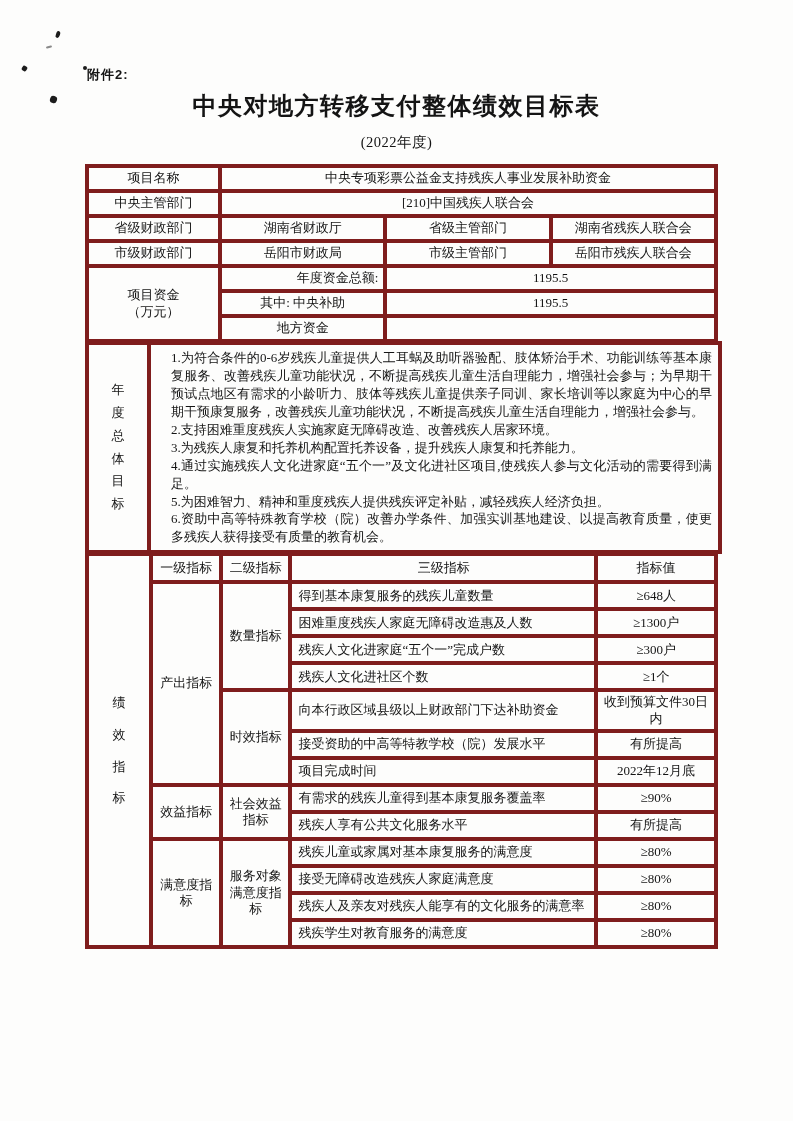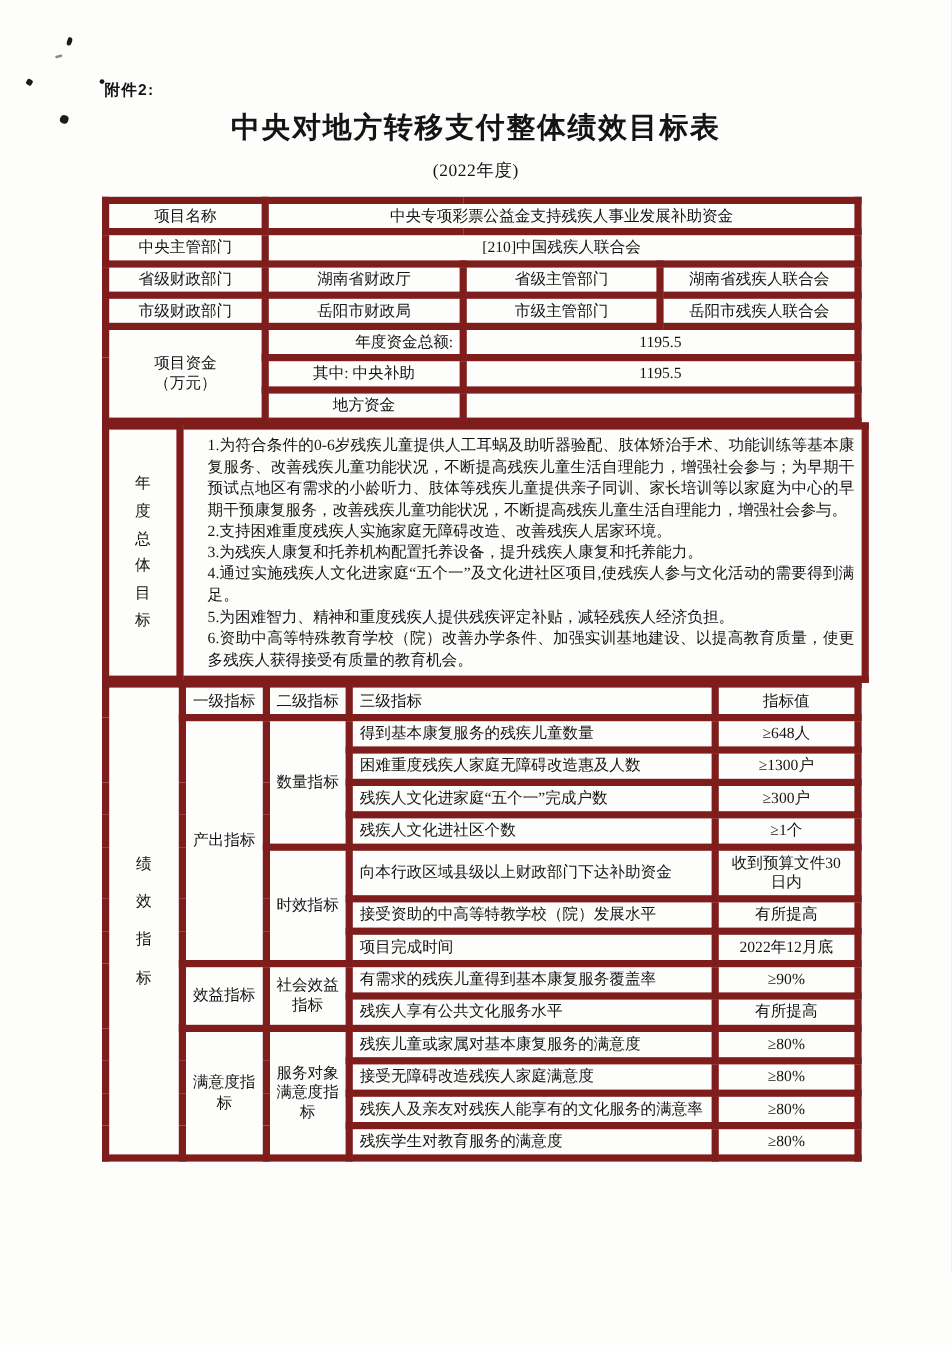--- a/index.html
+++ b/index.html
@@ -32,21 +32,21 @@
     font-weight:700; font-size:24px; letter-spacing:1.5px;
   }
   .doc-subtitle {
     position:absolute; top:133px; left:0; right:0;
     text-align:center; font-size:14.5px; letter-spacing:0.5px;
   }
 
   .tables { position:absolute; left:85px; top:164px; width:633px; }
   table { border-collapse:collapse; table-layout:fixed; width:633px; }
   td {
-    border:6px solid #7f1d1d;
+    border:4px solid #7f1d1d;
     font-size:13px; line-height:1.25;
     padding:2px 5px;
     text-align:center; vertical-align:middle;
     word-break:break-all;
     overflow:hidden;
   }
   .t2, .t3 { margin-top:-2px; }
 
   
   .info td { height:25px; }
@@ -148,21 +148,21 @@
       </tr>
     </tbody>
       </table>
 
     <table class="ind t3">
       <tbody>
           <tr class="hdr">
         <td class="i-perf vert vert-tall" rowspan="14"><span>绩效指标</span></td>
         <td class="i-l1">一级指标</td>
         <td class="i-l2">二级指标</td>
-        <td class="i-l3" style="text-align:left;">三级指标</td>
+        <td class="i-l3" style="text-align:center;">三级指标</td>
         <td class="i-val">指标值</td>
       </tr>
       <tr>
         <td class="i-l1" rowspan="7">产出指标</td>
         <td class="i-l2" rowspan="4">数量指标</td>
         <td class="i-l3">得到基本康复服务的残疾儿童数量</td>
         <td class="i-val">≥648人</td>
       </tr>
       <tr>
         <td class="i-l3">困难重度残疾人家庭无障碍改造惠及人数</td>

